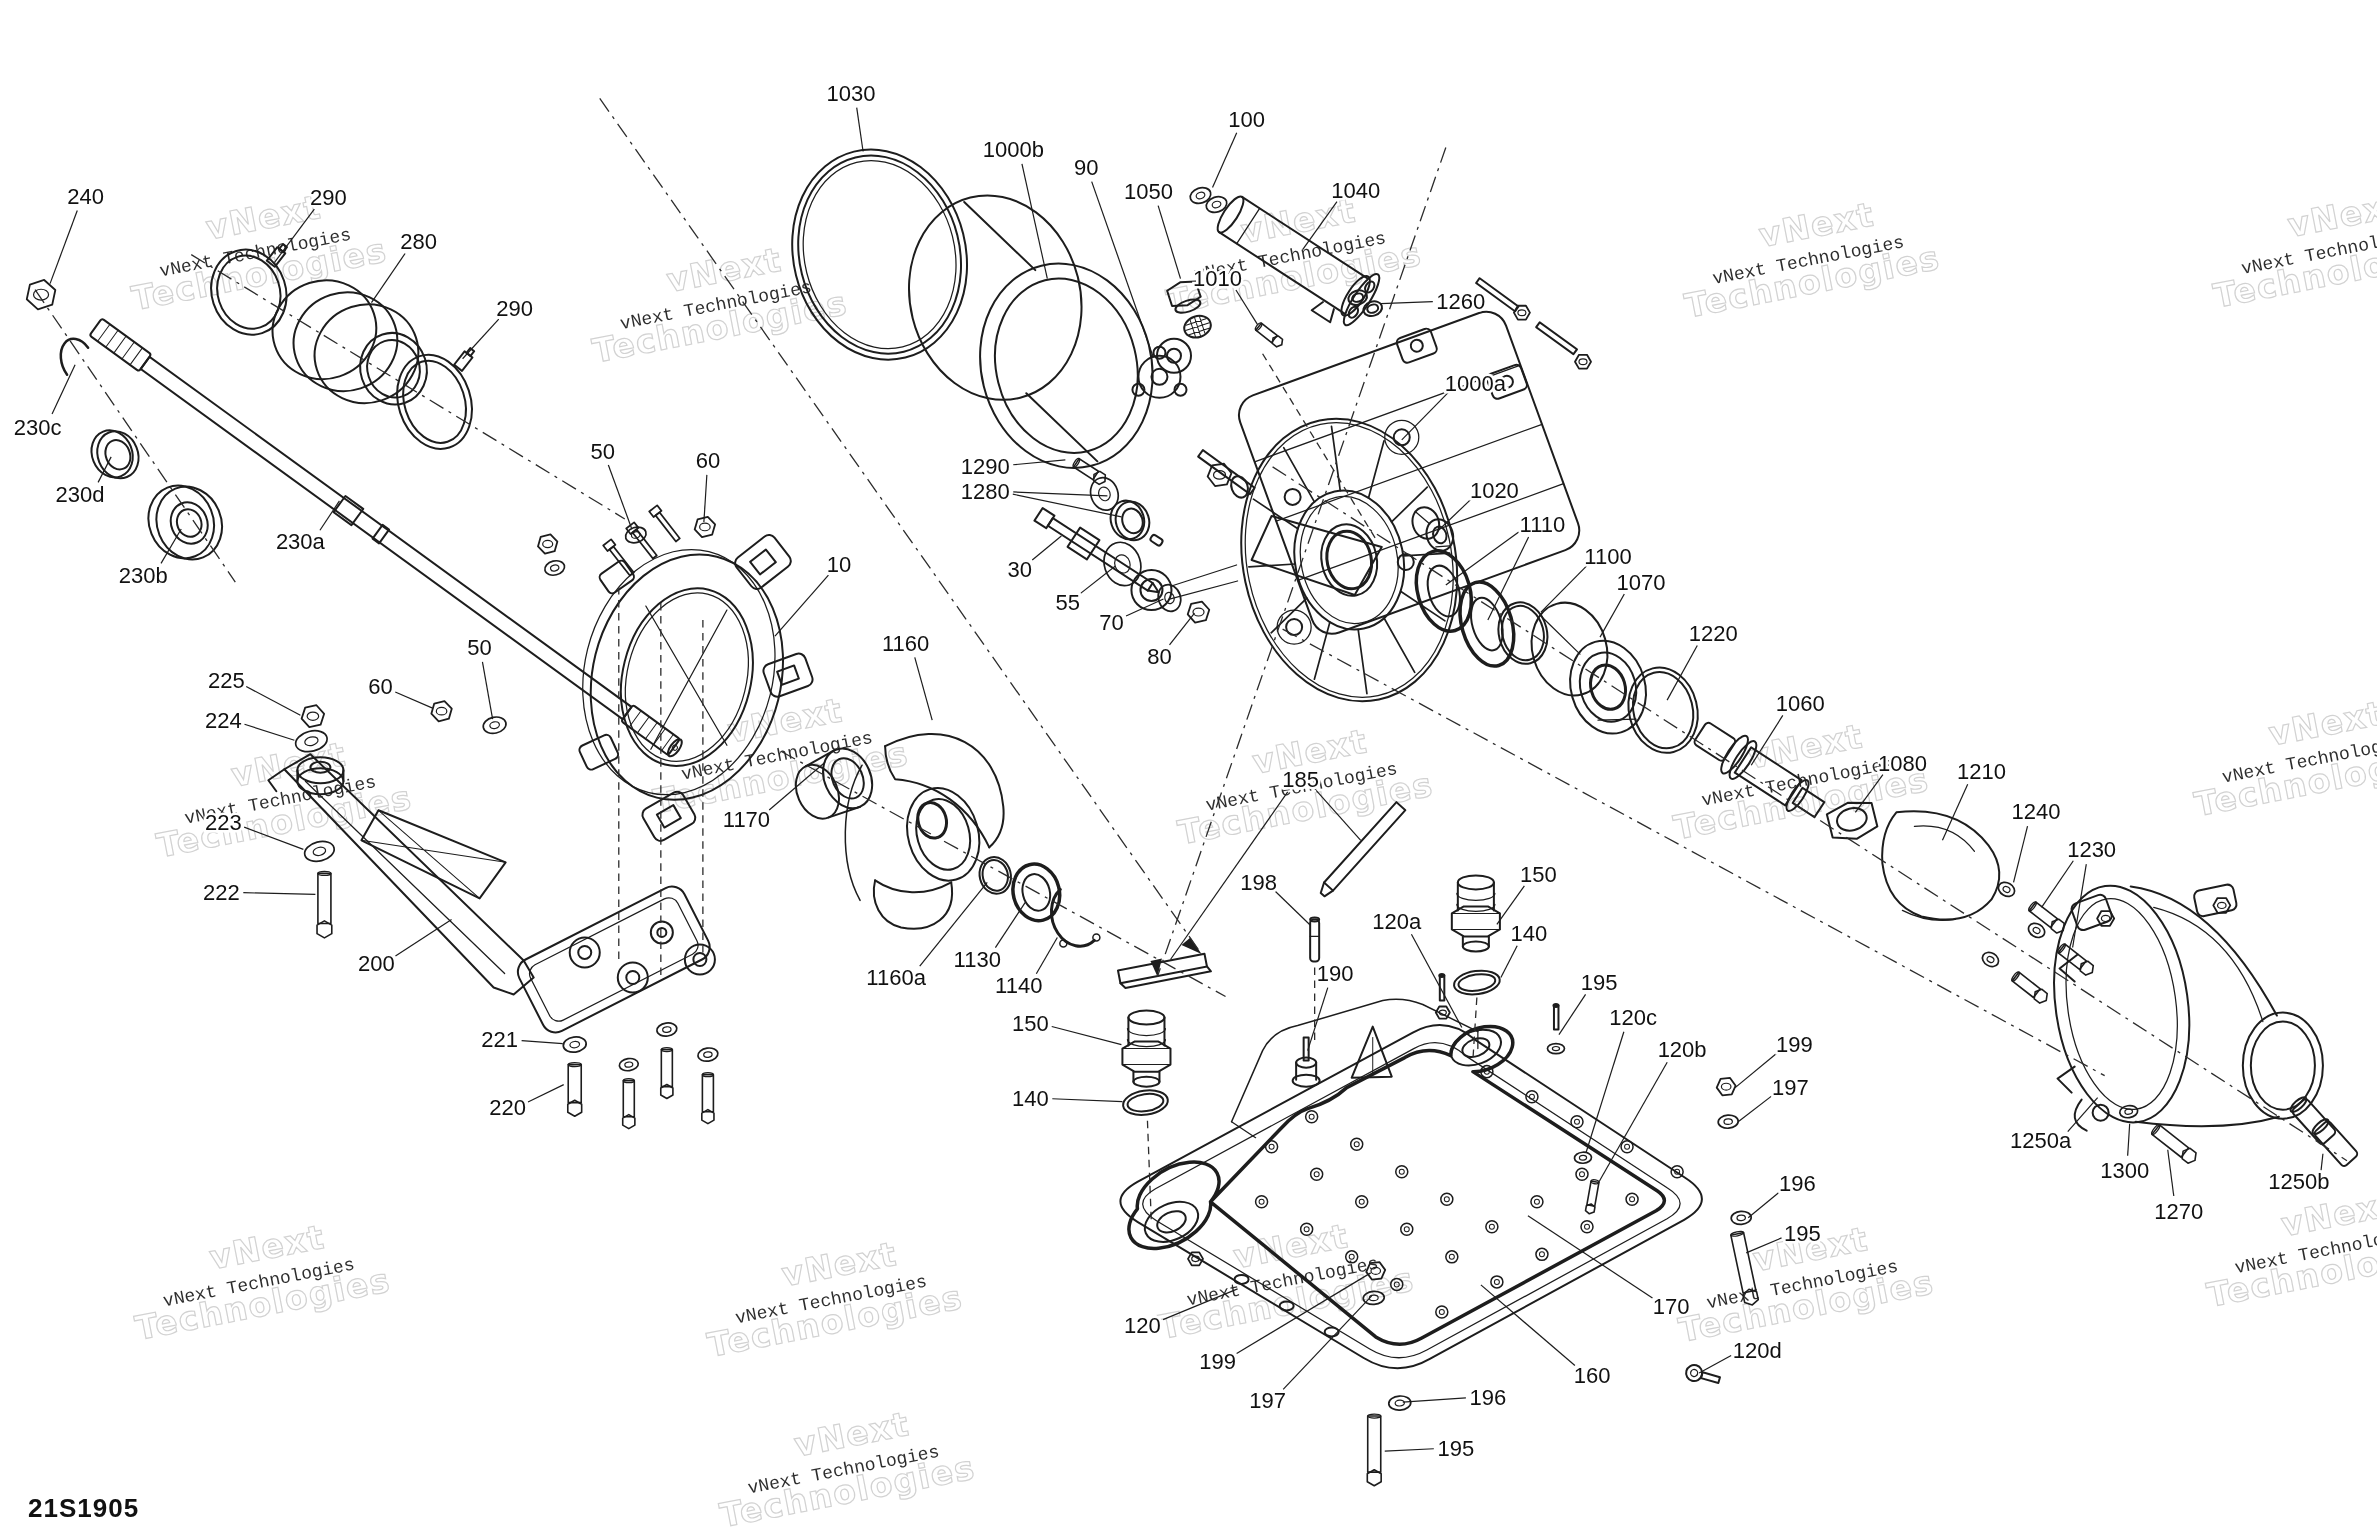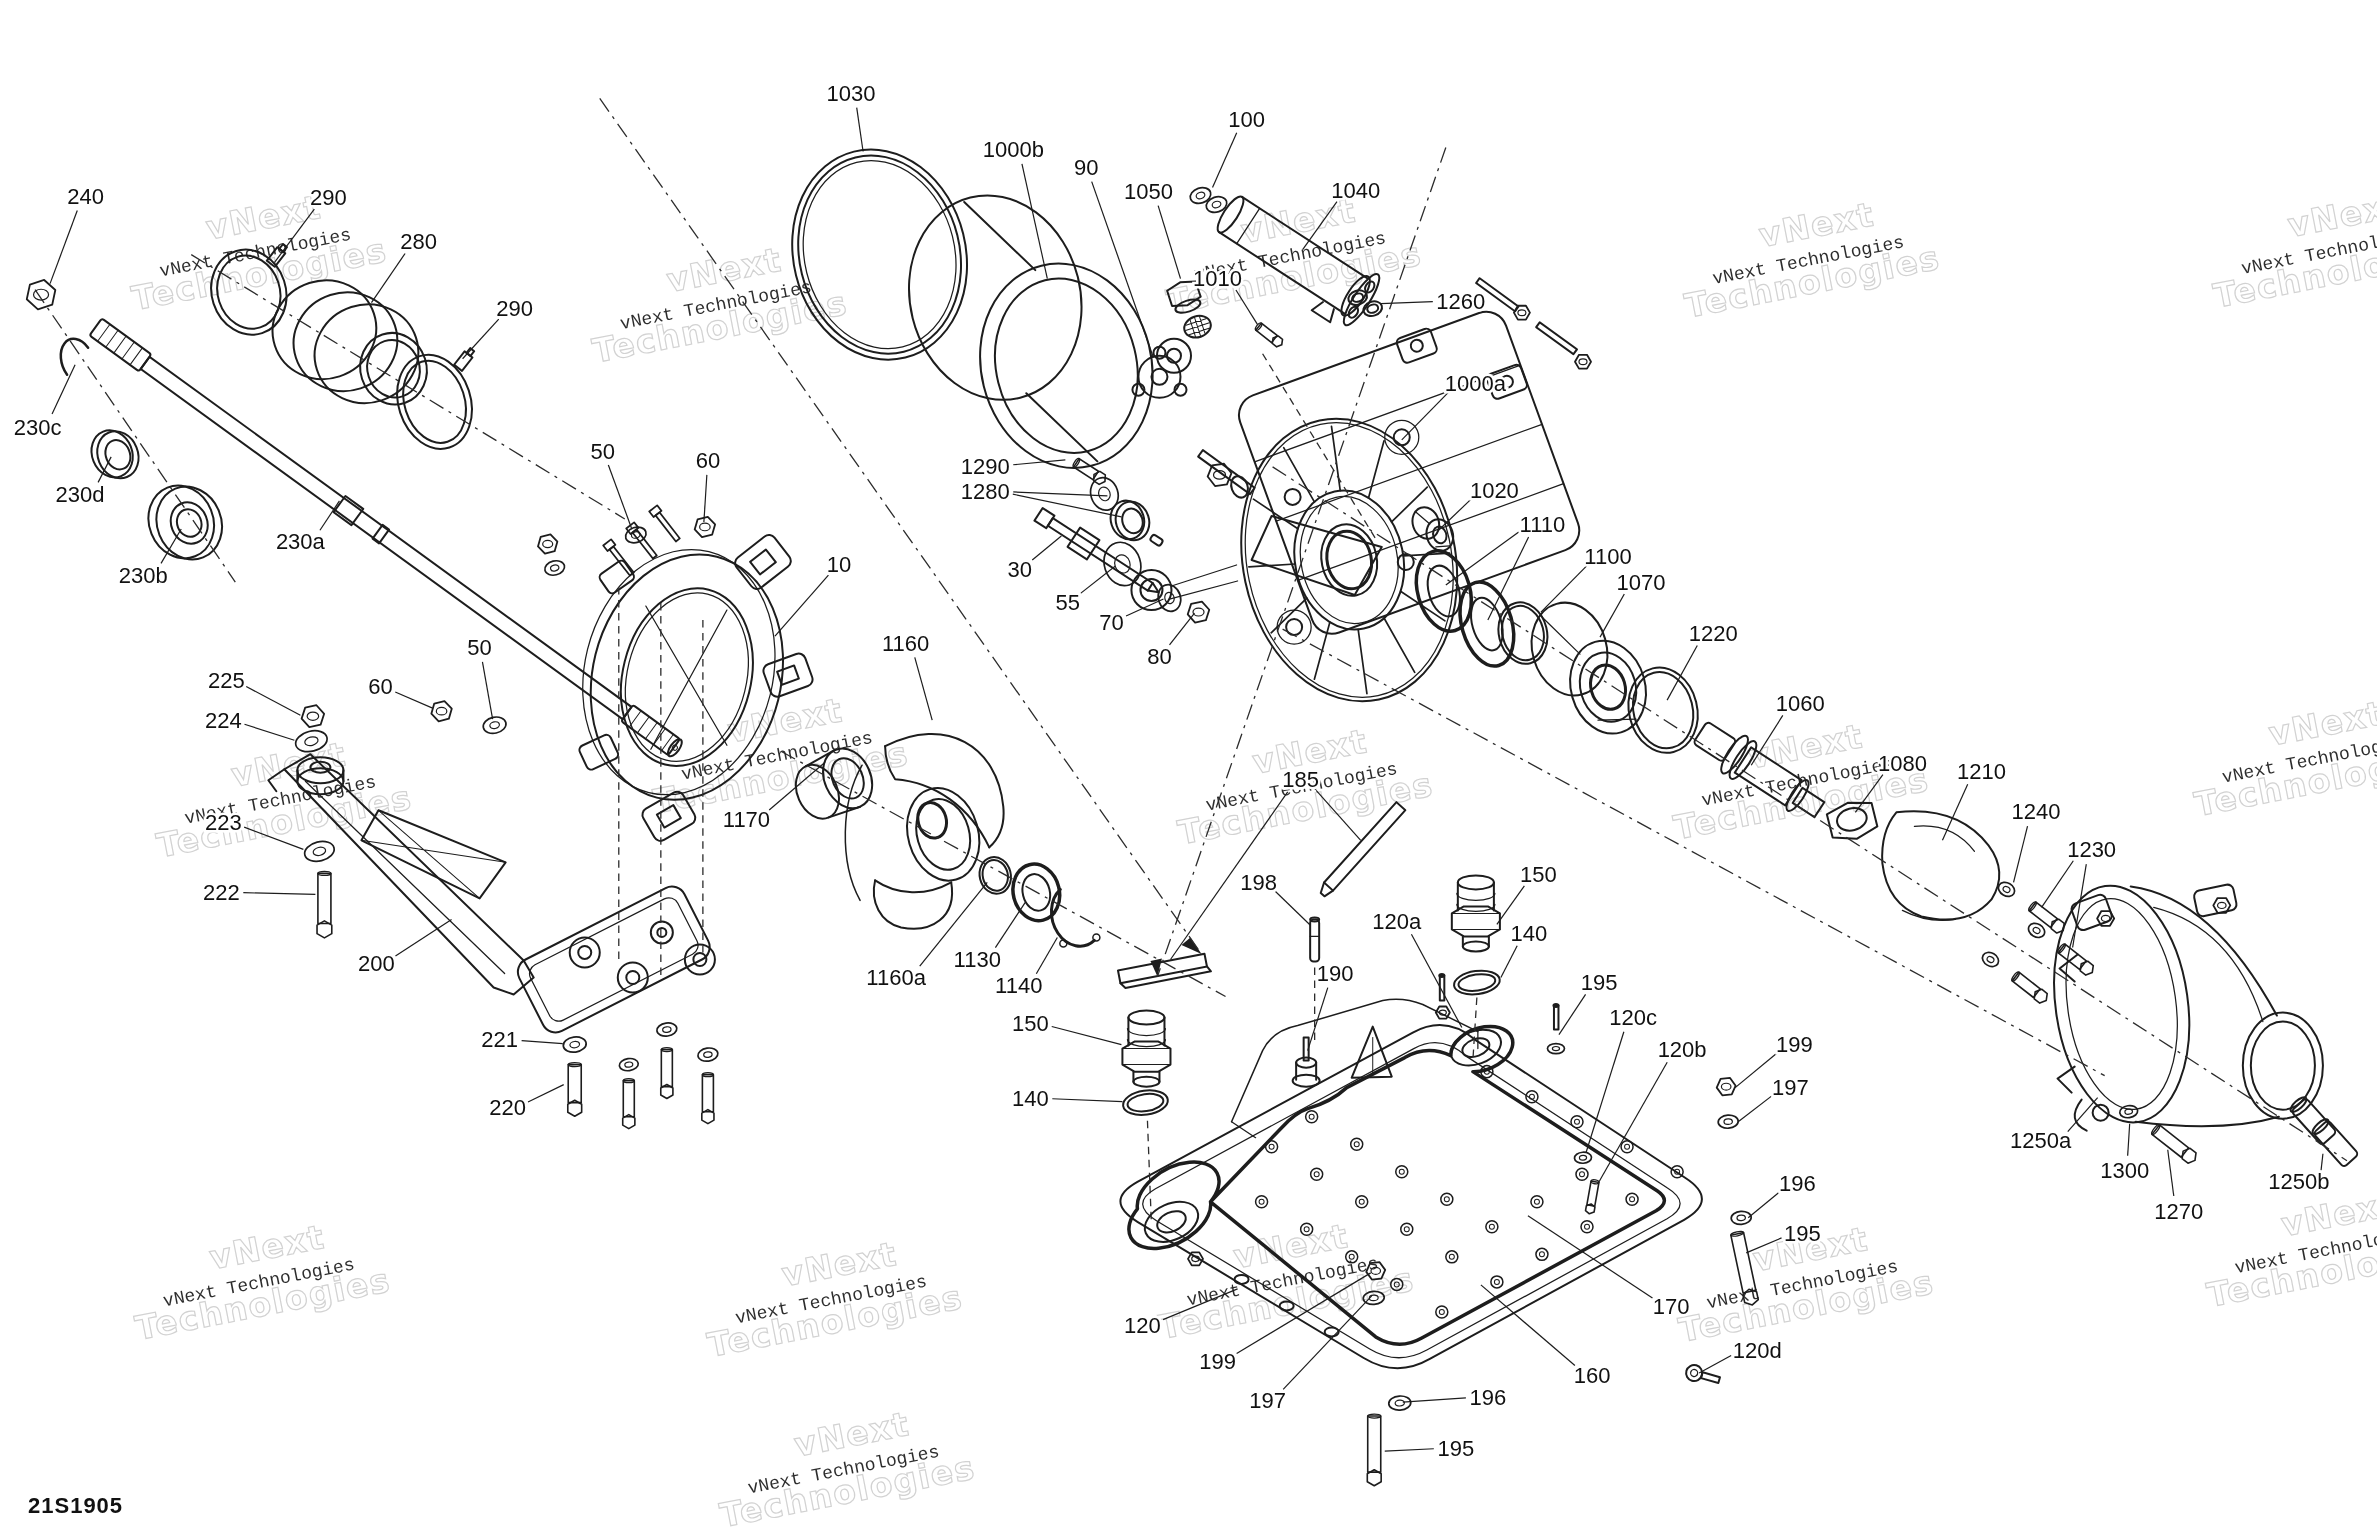--- a/index.html
+++ b/index.html
@@ -1,19 +1,19 @@
 <!DOCTYPE html>
 <html style="font-size:8px"><head>
 <meta charset="utf-8">
 <style>
   html,body{margin:0;padding:0;background:#fff;}
   .canvas{position:relative;width:2377px;height:1539px;background:#ffffff;overflow:hidden;
           font-family:"Liberation Sans",sans-serif;}
   svg{position:absolute;left:0;top:0;}
-  .drawing-number{position:absolute;left:28px;top:1493px;font-size:22px;font-weight:600;
+  .drawing-number{position:absolute;left:28px;top:1493px;font-size:26px;font-weight:600;
           letter-spacing:1px;color:#111;font-family:"Liberation Sans",sans-serif;}
   text.callout{font-family:"Liberation Sans",sans-serif;font-size:44px;fill:#111;
           paint-order:stroke;stroke:#ffffff;stroke-width:10px;}
   text.wm-dark{font-family:"Liberation Mono",monospace;font-size:36px;fill:#1b1b1b;opacity:.92;}
   text.wm-outline{font-family:"DejaVu Sans",sans-serif;font-weight:bold;font-size:66px;
           fill:none;stroke:#c7c7c7;stroke-width:2.4px;opacity:.8;letter-spacing:3px;}
 </style>
 </head>
 <body>
 

